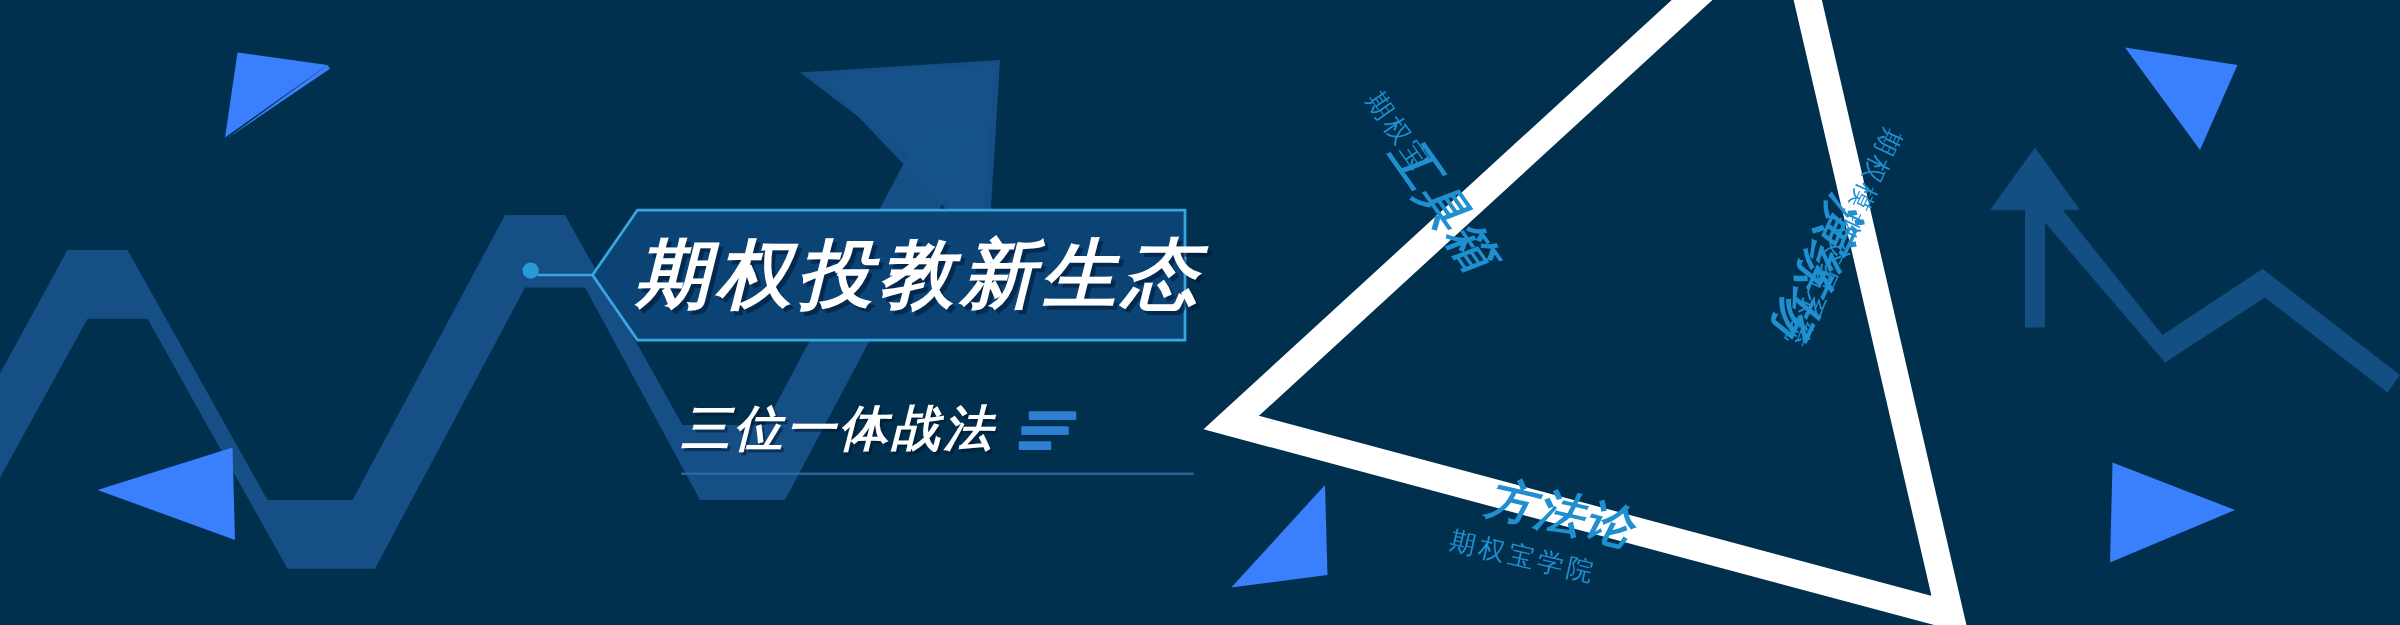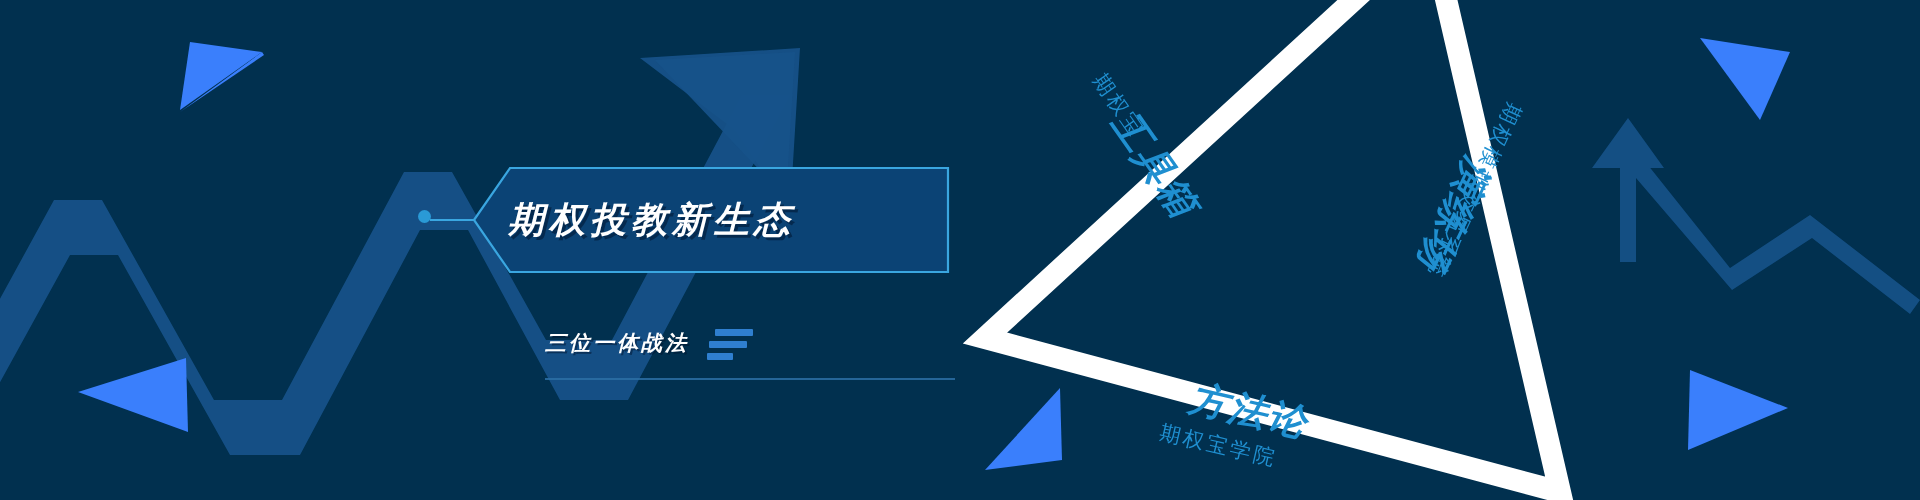--- a/index.html
+++ b/index.html
@@ -12,35 +12,35 @@
   #bg-svg{z-index:1}
   #deco-svg{z-index:2}
   #tri-svg{z-index:3}
 
   
   .title-block{position:absolute;left:430px;top:160px;z-index:6;}
   .plate-svg{position:absolute;left:0;top:0;width:520px;height:120px;}
   .title-text{
     position:absolute;left:78px;top:14px;width:420px;height:92px;
     display:flex;align-items:center;
-    color:#ffffff;font-size:36px;font-weight:bold;
+    color:#ffffff;font-size:60px;font-weight:bold;
     letter-spacing:5px;font-style:italic;
     text-shadow:3px 3px 0 rgba(0,20,45,.55);
     white-space:nowrap;
   }
   .node-dot{
     position:absolute;left:-12px;top:50px;width:13px;height:13px;
     border-radius:50%;background:#2a9ad6;z-index:7;
   }
 
   
   .subtitle-block{position:absolute;left:545px;top:320px;z-index:6;width:410px;}
   .subtitle-row{display:flex;align-items:center;gap:18px;height:46px;}
   .subtitle-text{
-    color:#ffffff;font-size:21px;font-weight:bold;font-style:italic;
+    color:#ffffff;font-size:39px;font-weight:bold;font-style:italic;
     letter-spacing:3px;white-space:nowrap;
     text-shadow:2px 2px 0 rgba(0,20,45,.5);
   }
   .bars-icon{display:flex;flex-direction:column;gap:5px;margin-top:2px;}
   .bars-icon i{display:block;height:7px;background:#2f7fd0;border-radius:1px;}
   .bars-icon i.b1{width:38px;margin-left:8px;}
   .bars-icon i.b2{width:38px;margin-left:2px;}
   .bars-icon i.b3{width:26px;margin-left:0px;}
   .subtitle-rule{
     margin-top:12px;width:410px;height:2px;background:#2b6ea5;opacity:.85;

